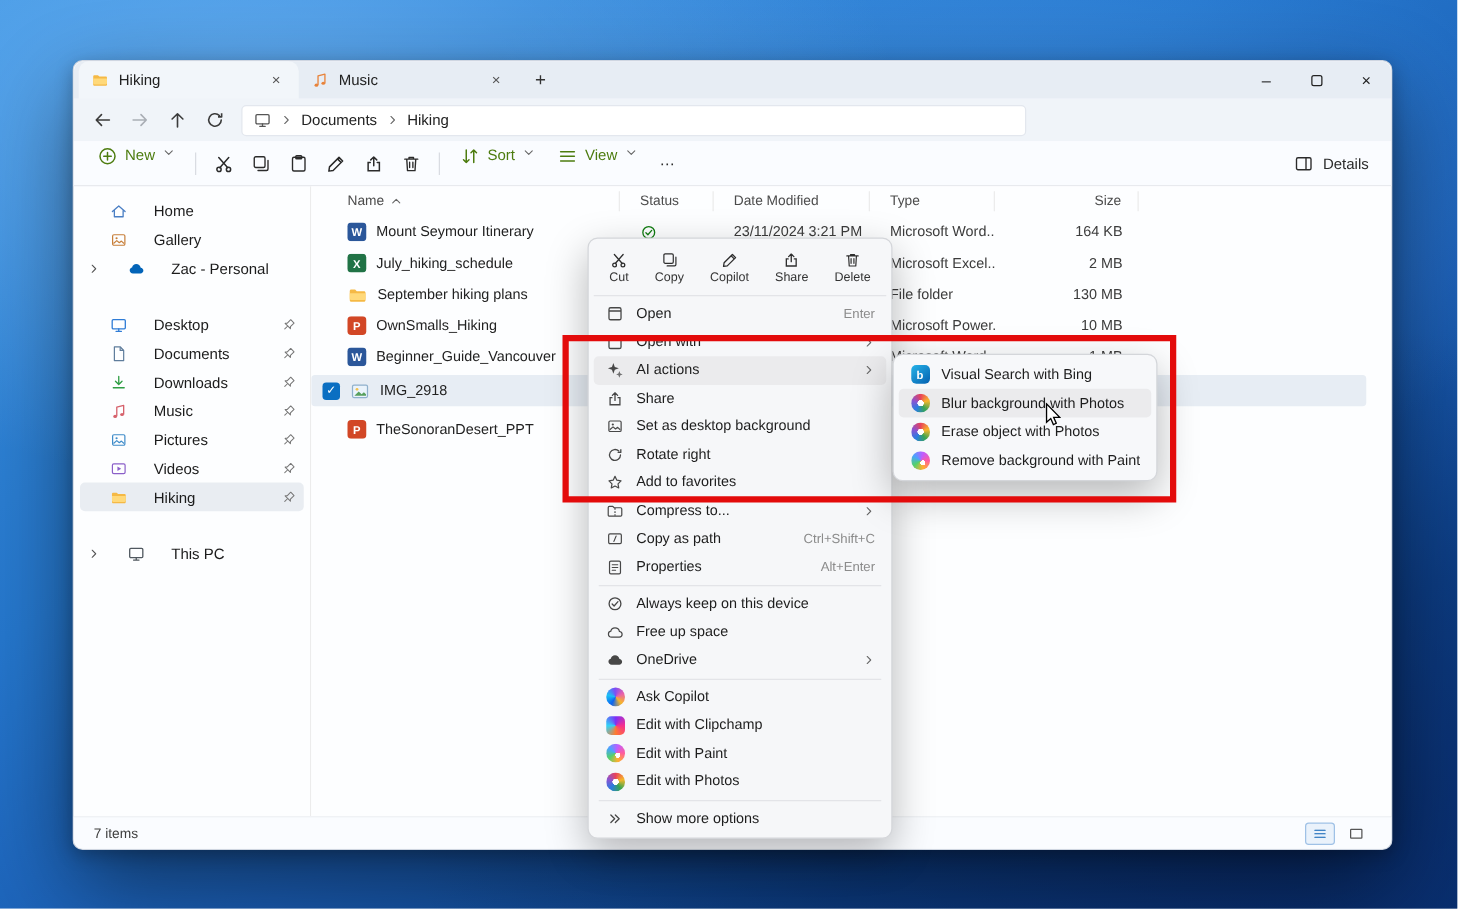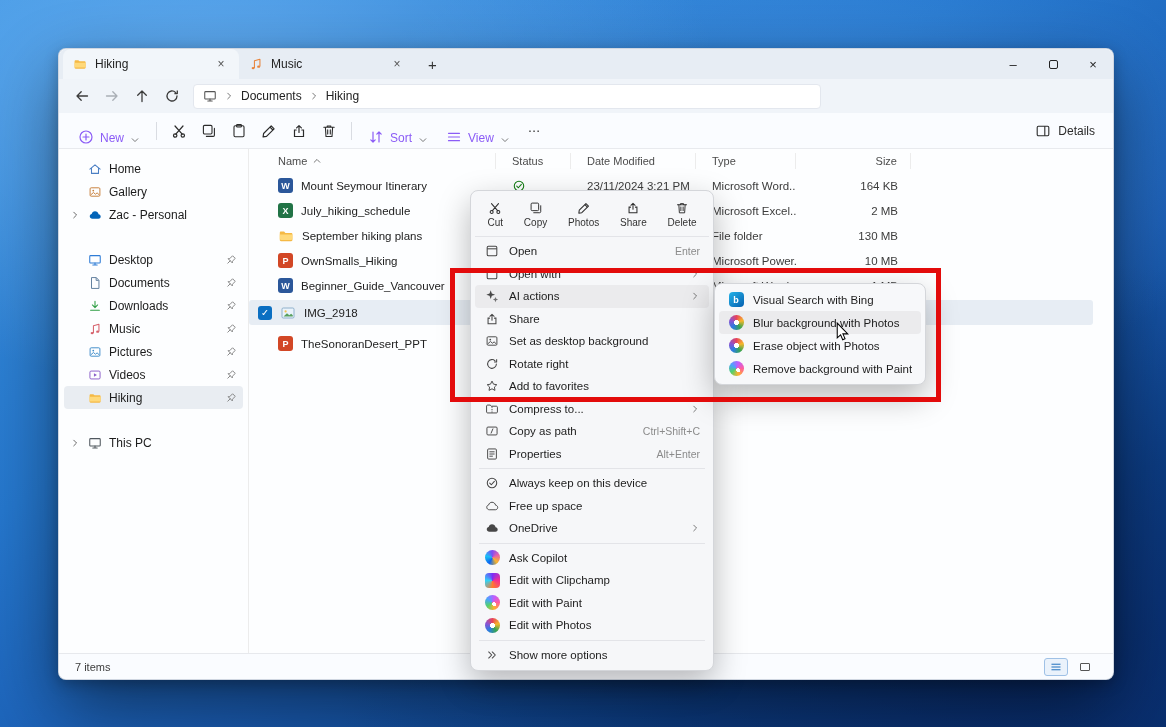--- a/index.html
+++ b/index.html
@@ -29,29 +29,29 @@
 .navbar{height:34px;background:#f0f4f9;display:flex;align-items:center;padding:0 8px}
 .navbtn{width:30px;height:28px;border-radius:4px;display:flex;align-items:center;justify-content:center;color:#3b3b3b;flex:none}
 .navbtn.dis{color:#a9aeb5}
 .addressbar{height:25px;flex:0 0 628px;margin-left:6px;background:#fff;border:1px solid #e3e7ee;border-radius:4px;display:flex;align-items:center;gap:7px;padding:0 9px;color:#222;overflow:hidden}
 .crumbchev{color:#666;display:flex}
 .searchbox{height:25px;flex:1;margin-left:12px;margin-right:2px;background:#fff;border:1px solid #e3e7ee;border-radius:4px;display:flex;align-items:center;gap:7px;padding:0 9px;color:#555}
 .searchinput{flex:1;border:0;outline:0;background:transparent;font:inherit;font-size:12px;color:#333}
 .searchinput::placeholder{color:#6d6d6d}
 
 .toolbar{height:36px;background:#fafcff;display:flex;align-items:center;padding:0 10px;border-bottom:1px solid #e8eaee}
-.tbtn{display:flex;align-items:flex-end;gap:6px;padding:0 9px;height:28px;border-radius:4px;color:#8b5cf6;font-size:12px}
+.tbtn{display:flex;align-items:flex-start;gap:6px;padding:0 9px;height:28px;border-radius:4px;color:#4d7c0f;font-size:12px}
 .ticon{width:30px;height:28px;display:flex;align-items:center;justify-content:center;border-radius:4px;color:#2b2b2b}
 .tsep{width:1px;height:18px;background:#d9dce2;margin:0 7px}
 .chevc{color:#666;display:flex}
 .details{margin-left:auto;display:flex;align-items:center;gap:7px;color:#2b2b2b;font-size:12px;padding:0 8px}
 
 .main{position:absolute;top:100px;bottom:26px;left:0;right:0;display:flex;overflow:hidden}
 .sidebar{width:190px;flex:none;padding:8px 3px 0;border-right:1px solid #ececec;overflow:hidden}
-.sbi{height:23px;display:flex;align-items:center;gap:7px;padding:0 6px 0 24px;margin:0 2px;border-radius:4px;font-size:12px;color:#1c1c1c}
+.sbi{height:23px;display:flex;align-items:center;gap:21px;padding:0 6px 0 24px;margin:0 2px;border-radius:4px;font-size:12px;color:#1c1c1c}
 .sbi.haschev{padding-left:4px}
 .chevbox{width:13px;display:flex;justify-content:center;color:#555;flex:none}
 .sbi .pin{margin-left:auto;color:#787878;display:flex}
 .sbi.sel{background:#e9edf2}
 .sgap{height:22px}
 .filepane{flex:1;background:#fdfeff;overflow:hidden}
 .fheader{display:grid;grid-template-columns:242px 75px 125px 100px 115px;align-items:center;height:24px;font-size:11px;color:#4c4c4c;padding-left:5px}
 .hcell{display:flex;align-items:center;gap:5px;height:16px;padding-left:16px;border-right:1px solid #ececec}
 .hcell.first{padding-left:24px}
 .hcell.size{justify-content:flex-end;padding-right:13px}
@@ -711,21 +711,21 @@
             </svg>
           </span>
           <span>Copy</span>
         </div>
     <div class="qbtn">
           <span class="icw">
             <svg class="s14">
               <use href="#i-rename"></use>
             </svg>
           </span>
-          <span>Photos</span>
+          <span>Copilot</span>
         </div>
     <div class="qbtn">
           <span class="icw">
             <svg class="s14">
               <use href="#i-share"></use>
             </svg>
           </span>
           <span>Share</span>
         </div>
     <div class="qbtn">

